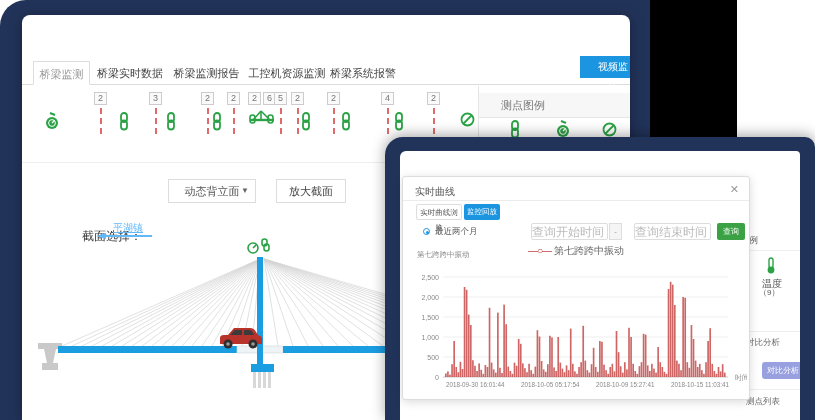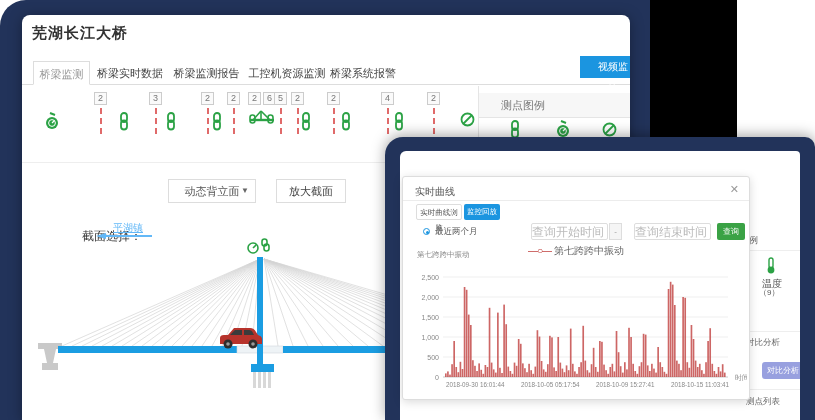--- a/index.html
+++ b/index.html
@@ -78,21 +78,20 @@
 </head>
 <body>
 
 <div id="stage">
 
   <div class="abs" id="navy-bg"></div>
   <div class="abs" id="black-bg"></div>
 
   <div class="abs" id="back-card">
 
-    <div class="abs page-title" style="left:10px; top:9px;">芜湖长江大桥</div>
 
     <div class="abs" style="left:0; top:69px; width:608px; height:1px; background:#ddd;"></div>
     <div class="abs tab active" style="left:11px; width:57px; top:46px;">桥梁监测</div>
     <div class="abs tab" style="left:73px; width:70px; top:46px;">桥梁实时数据</div>
     <div class="abs tab" style="left:148px; width:73px; top:46px;">桥梁监测报告</div>
     <div class="abs tab" style="left:224px; width:82px; top:46px;">工控机资源监测</div>
     <div class="abs tab" style="left:304px; width:74px; top:46px;">桥梁系统报警</div>
     <div class="abs btn-video" style="left:558px; top:41px;">视频监控</div>
 
     <div class="abs" id="strip" style="left:0; top:77px;">

